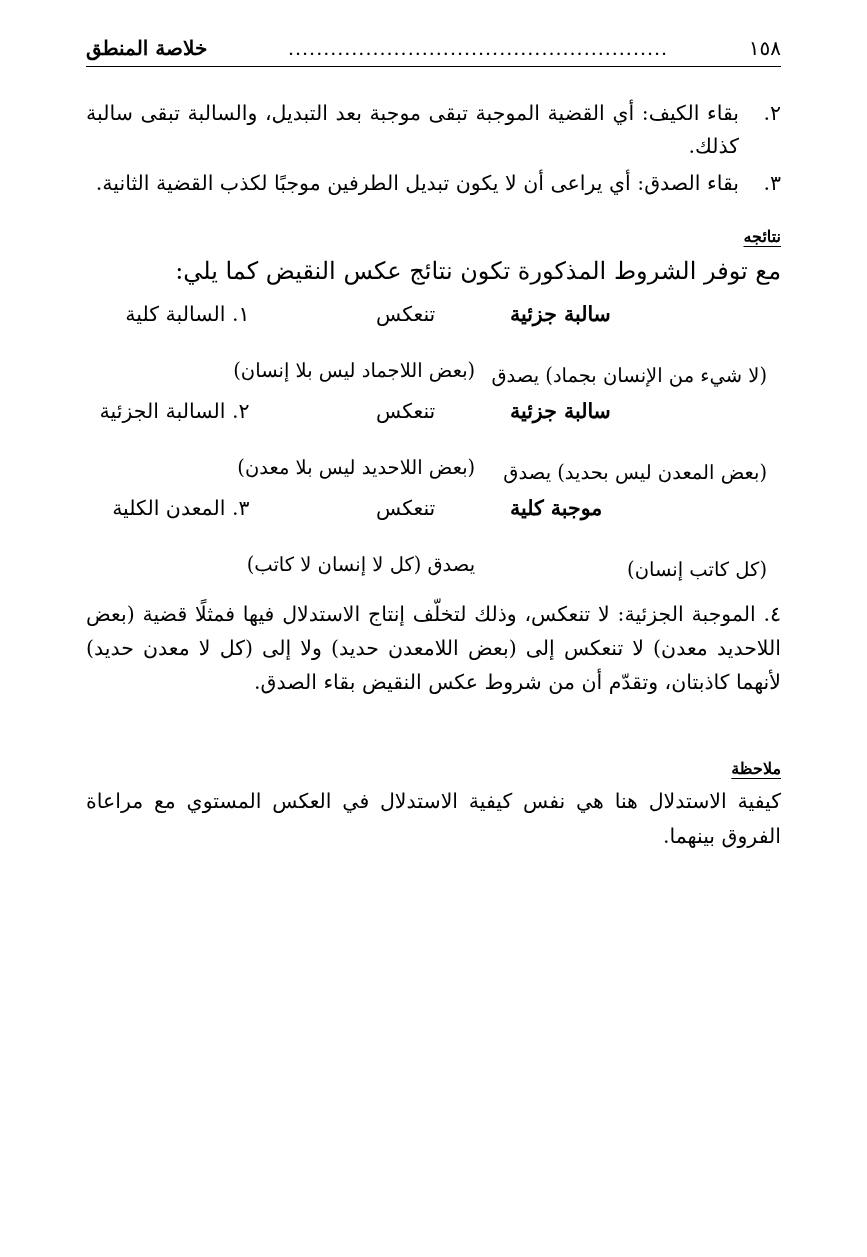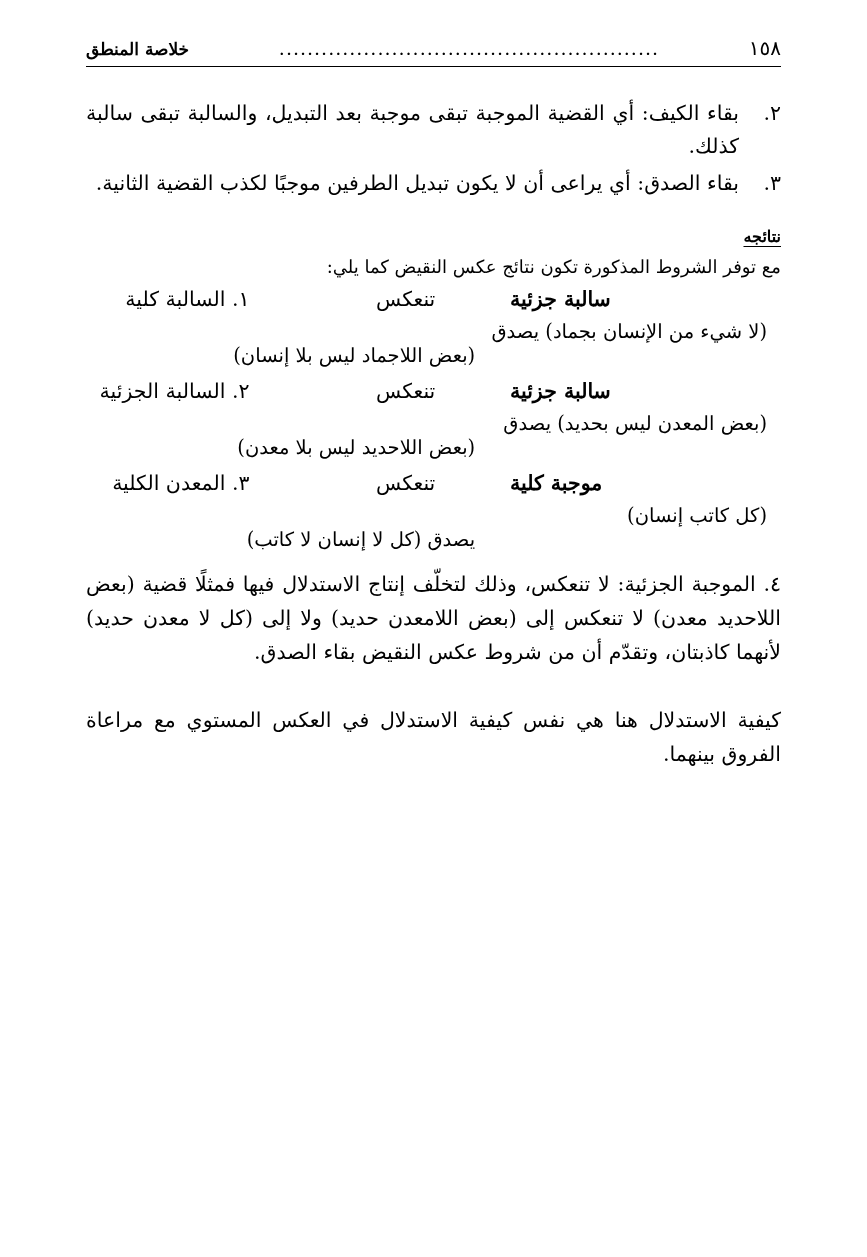--- a/index.html
+++ b/index.html
@@ -43,21 +43,21 @@
     flex: 1;
     overflow: hidden;
     white-space: nowrap;
     font-size: 19px;
     margin: 0 2px;
     letter-spacing: 1px;
     text-align: center;
     color: #000;
   }
   .header-title {
-    font-size: 17px;
+    font-size: 20px;
     font-weight: 700;
     white-space: nowrap;
   }
 
   
   .num-list {
     margin: 0 0 26px 0;
     padding: 0;
     list-style: none;
   }
@@ -86,23 +86,23 @@
   
   .section-heading {
     font-size: 16px;
     font-weight: 700;
     text-decoration: underline;
     text-underline-offset: 4px;
     margin: 26px 0 6px 0;
   }
 
   .intro-line {
-    font-size: 18px;
+    font-size: 24px;
     line-height: 1.62;
-    margin-bottom: 2px;
+    margin-bottom: 8px;
   }
 
   
   .conv-block {
     margin-bottom: 2px;
   }
   .conv-row {
     display: flex;
     flex-direction: row;
     align-items: baseline;
@@ -131,20 +131,21 @@
     display: flex;
     flex-direction: row;
     justify-content: flex-start;
     margin-bottom: 4px;
   }
   .conv-example .ex-right {
     flex: 0 0 44%;
     text-align: right;
     padding-right: 14px;
     box-sizing: border-box;
+    margin-top: 29px;
   }
   .conv-example .ex-left {
     flex: 1;
     text-align: right;
     margin-top: 24px;
   }
 
   .para {
     font-size: 20.5px;
     line-height: 1.66;
@@ -218,15 +219,16 @@
     <div class="conv-example">
       <span class="ex-right">(كل كاتب إنسان)</span>
       <span class="ex-left">يصدق (كل لا إنسان لا كاتب)</span>
     </div>
   </div>
 
   <div class="para">٤. الموجبة الجزئية: لا تنعكس، وذلك لتخلّف إنتاج الاستدلال فيها فمثلًا قضية (بعض اللاحديد معدن) لا تنعكس إلى (بعض اللامعدن حديد) ولا إلى (كل لا معدن حديد) لأنهما كاذبتان، وتقدّم أن من شروط عكس النقيض بقاء الصدق.</div>
 
   <div class="spacer-lg"></div>
 
+  <div class="section-heading">ملاحظة</div>
   <div class="note-para">كيفية الاستدلال هنا هي نفس كيفية الاستدلال في العكس المستوي مع مراعاة الفروق بينهما.</div>
 
 </div>
 
 </body></html>

